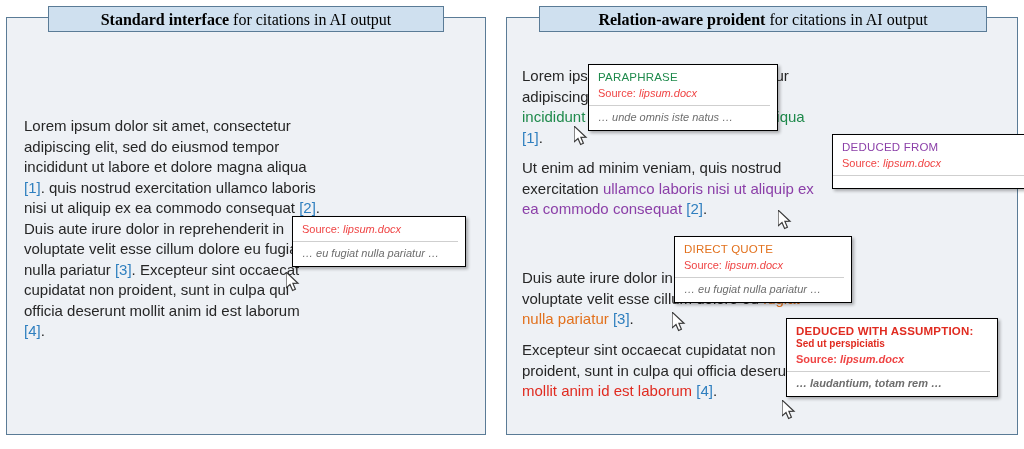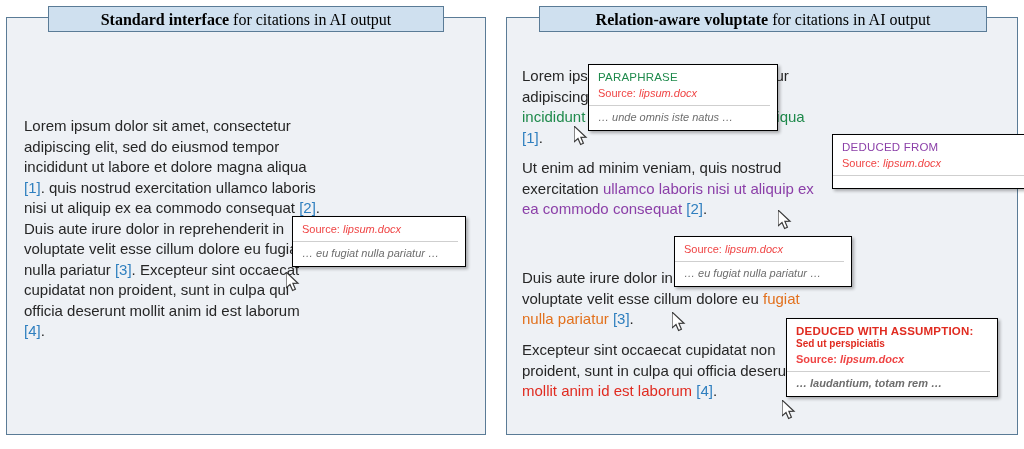--- a/index.html
+++ b/index.html
@@ -153,21 +153,21 @@
 
   <div class="cursor" id="cursor-left">
     <svg width="16" height="22" viewBox="0 0 16 22">
         <polygon points="0,0 0,16 4,12.5 6.6,18.5 9.4,17.3 6.9,11.4 12,11.2" fill="#ffffff" stroke="#3a3a3a" stroke-width="1.2"></polygon>
       </svg>
   </div>
 
   <div class="panel" id="panel-right"></div>
 
   <div class="panel-title" id="title-right">
-    <b>Relation-aware voluptate</b><span> for citations in AI output</span>
+    <b>Relation-aware proident</b><span> for citations in AI output</span>
   </div>
 
   <div class="doc-text" id="right-text-1"><span>Lorem ipsum dolor sit amet, consectetur</span><span> adipiscing elit, sed do eiusmod tempor</span><span class="c-green"> incididunt ut labore et dolore magna</span><span class="c-green"> aliqua </span><span class="c-blue">[1]</span><span>.</span></div>
   <div class="doc-text" id="right-text-2"><span>Ut enim ad minim veniam, quis nostrud </span><span>exercitation </span><span class="c-purple">ullamco laboris nisi ut aliquip ex ea commodo consequat </span><span class="c-blue">[2]</span><span>.</span></div>
   <div class="doc-text" id="right-text-3"><span>Duis aute irure dolor in reprehenderit in </span><span>voluptate velit esse cillum dolore eu </span><span class="c-orange">fugiat nulla pariatur </span><span class="c-blue">[3]</span><span>.</span></div>
   <div class="doc-text" id="right-text-4"><span>Excepteur sint occaecat cupidatat non proident, sunt in culpa qui officia deserunt </span><span class="c-red">mollit anim id est laborum </span><span class="c-blue">[4]</span><span>.</span></div>
 
   <div class="card" id="card-para">
     <div class="cat" style="color:#1f8a4c">PARAPHRASE</div>
     <div class="src">
@@ -181,20 +181,21 @@
   <div class="card" id="card-deduced">
     <div class="cat" style="color:#8b3fa8">DEDUCED FROM</div>
     <div class="src">
       <span>Source:</span>
       <i>lipsum.docx</i>
     </div>
     <div class="divider"></div>
   </div>
 
   <div class="card" id="card-quote">
+    <div class="cat" style="color:#e2711d">DIRECT QUOTE</div>
     <div class="src">
       <span>Source:</span>
       <i>lipsum.docx</i>
     </div>
     <div class="divider"></div>
     <div class="snippet">… eu fugiat nulla pariatur …</div>
   </div>
 
   <div class="card" id="card-assume">
     <div class="cat" style="color:#e02b20">DEDUCED WITH ASSUMPTION:</div>

